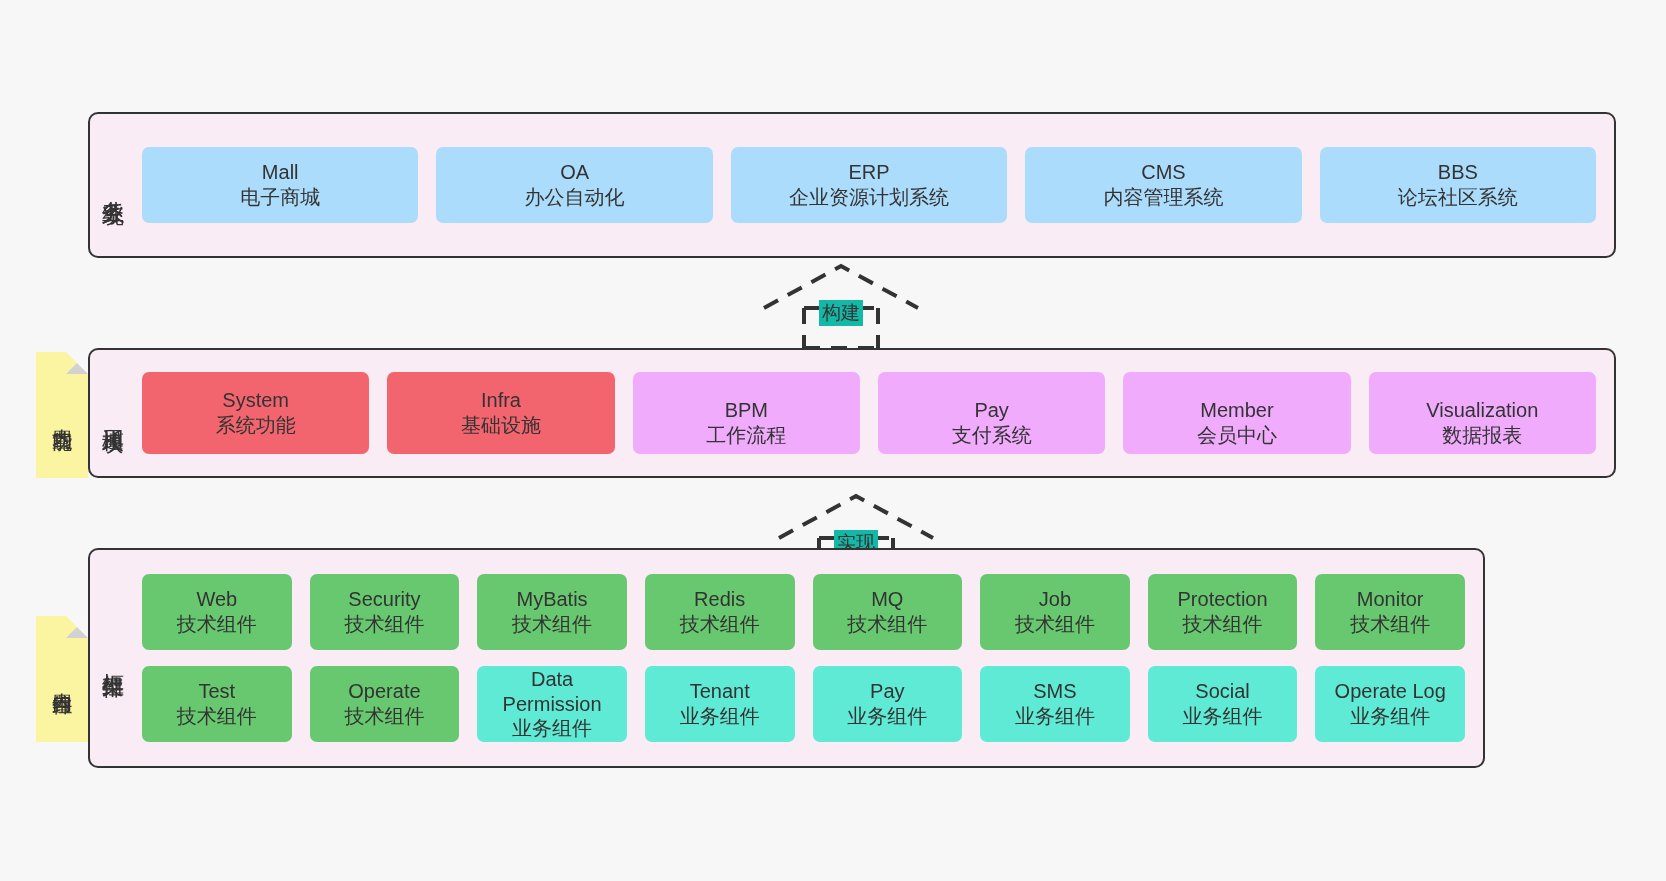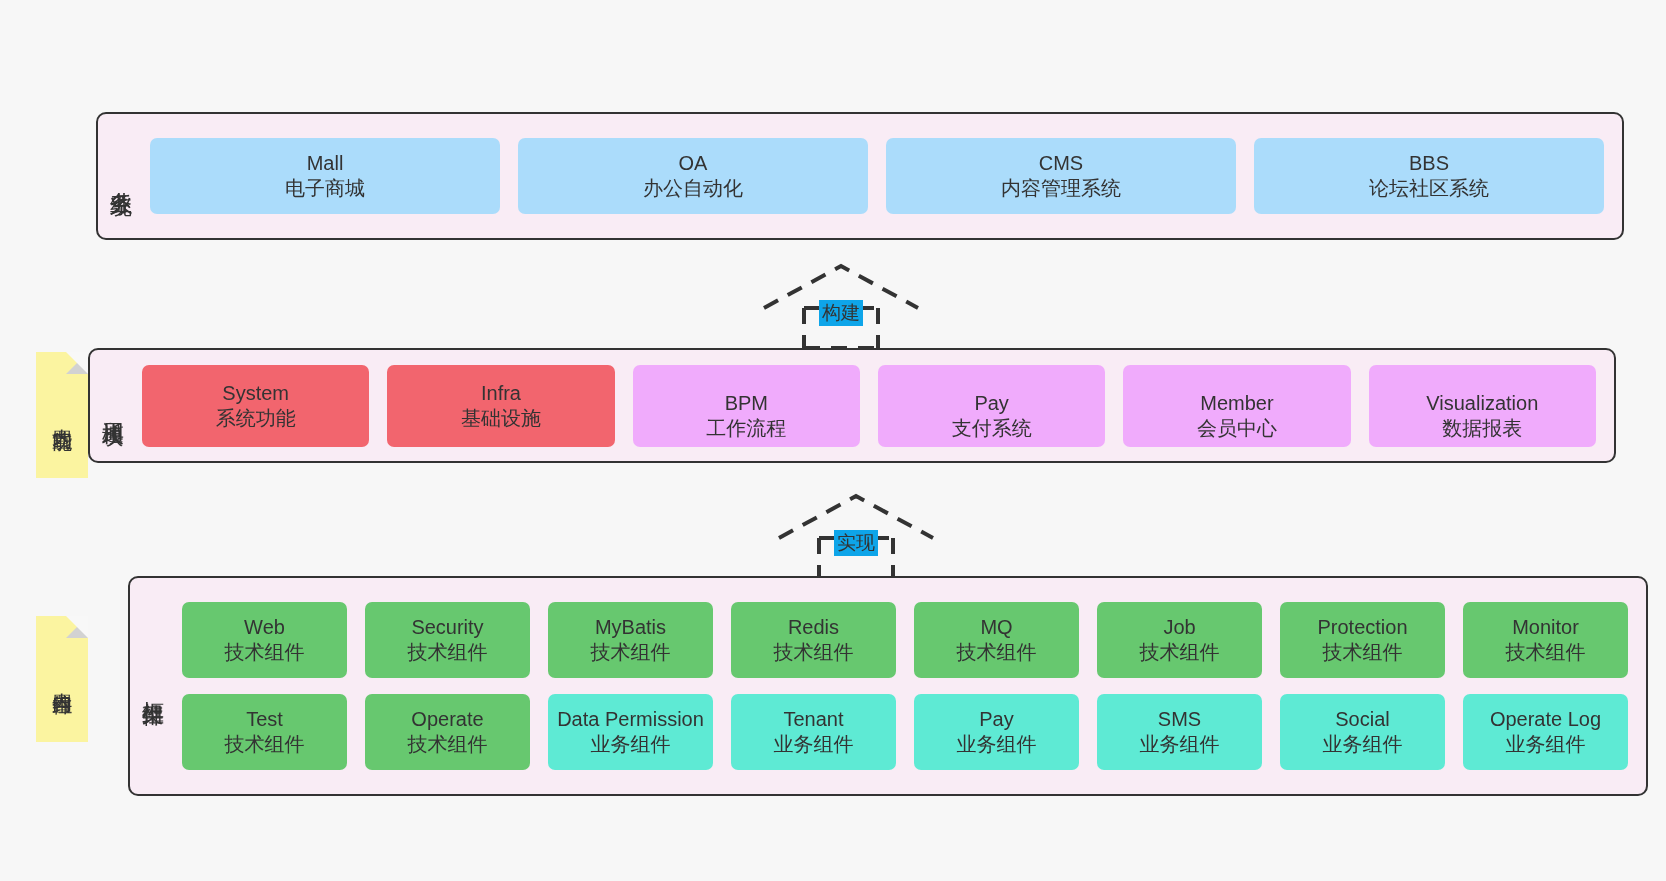--- a/index.html
+++ b/index.html
@@ -130,41 +130,45 @@
     height: 92px;
   }
   .connector svg { display: block; overflow: visible; }
   .connector .conn-label {
     position: absolute;
     left: 50%;
     transform: translateX(-50%);
     top: 42px;
     font-size: 19px;
     color: #333333;
-    background: #0ea5e9;
+    background: #14b8a6;
     padding: 0 3px;
     white-space: nowrap;
   }
 </style>
 </head>
 <body>
 
 <div class="canvas">
 
-  <div class="band" id="band-business" style="left:96px; top:112px; width:1528px; height:128px;">
+  <div class="band" id="band-business" style="left:88px; top:112px; width:1528px; height:146px;">
     <div class="band-label">业务系统</div>
     <div class="band-body">
       <div class="card-row">
         <div class="card blue">
           <div class="c-title">Mall</div>
           <div class="c-sub">电子商城</div>
         </div>
         <div class="card blue">
           <div class="c-title">OA</div>
           <div class="c-sub">办公自动化</div>
+        </div>
+        <div class="card blue">
+          <div class="c-title">ERP</div>
+          <div class="c-sub">企业资源计划系统</div>
         </div>
         <div class="card blue">
           <div class="c-title">CMS</div>
           <div class="c-sub">内容管理系统</div>
         </div>
         <div class="card blue">
           <div class="c-title">BBS</div>
           <div class="c-sub">论坛社区系统</div>
         </div>
       </div>
@@ -179,21 +183,21 @@
       <path d="M48 50 L122 50" fill="none" stroke="#333333" stroke-width="4" stroke-dasharray="16 11"></path>
       <path d="M48 90 L122 90" fill="none" stroke="#333333" stroke-width="4" stroke-dasharray="16 11"></path>
     </svg>
     <div class="conn-label">构建</div>
   </div>
 
   <div class="note" style="left:36px; top:352px; height:126px;">
     <span>内置功能</span>
   </div>
 
-  <div class="band" id="band-modules" style="left:88px; top:348px; width:1528px; height:115px;">
+  <div class="band" id="band-modules" style="left:88px; top:348px; width:1528px; height:130px;">
     <div class="band-label">通用模块</div>
     <div class="band-body">
       <div class="card-row">
         <div class="card red">
           <div class="c-title">System</div>
           <div class="c-sub">系统功能</div>
         </div>
         <div class="card red">
           <div class="c-title">Infra</div>
           <div class="c-sub">基础设施</div>
@@ -226,21 +230,21 @@
       <path d="M48 50 L122 50" fill="none" stroke="#333333" stroke-width="4" stroke-dasharray="16 11"></path>
       <path d="M48 90 L122 90" fill="none" stroke="#333333" stroke-width="4" stroke-dasharray="16 11"></path>
     </svg>
     <div class="conn-label">实现</div>
   </div>
 
   <div class="note" style="left:36px; top:616px; height:126px;">
     <span>内置组件</span>
   </div>
 
-  <div class="band" id="band-framework" style="left:88px; top:576px; width:1520px; height:220px;margin-left:40px;">
+  <div class="band" id="band-framework" style="left:88px; top:548px; width:1397px; height:220px;">
     <div class="band-label">框架组件</div>
     <div class="band-body">
 
       <div class="card-row">
         <div class="card green">
           <div class="c-title">Web</div>
           <div class="c-sub">技术组件</div>
         </div>
         <div class="card green">
           <div class="c-title">Security</div>

